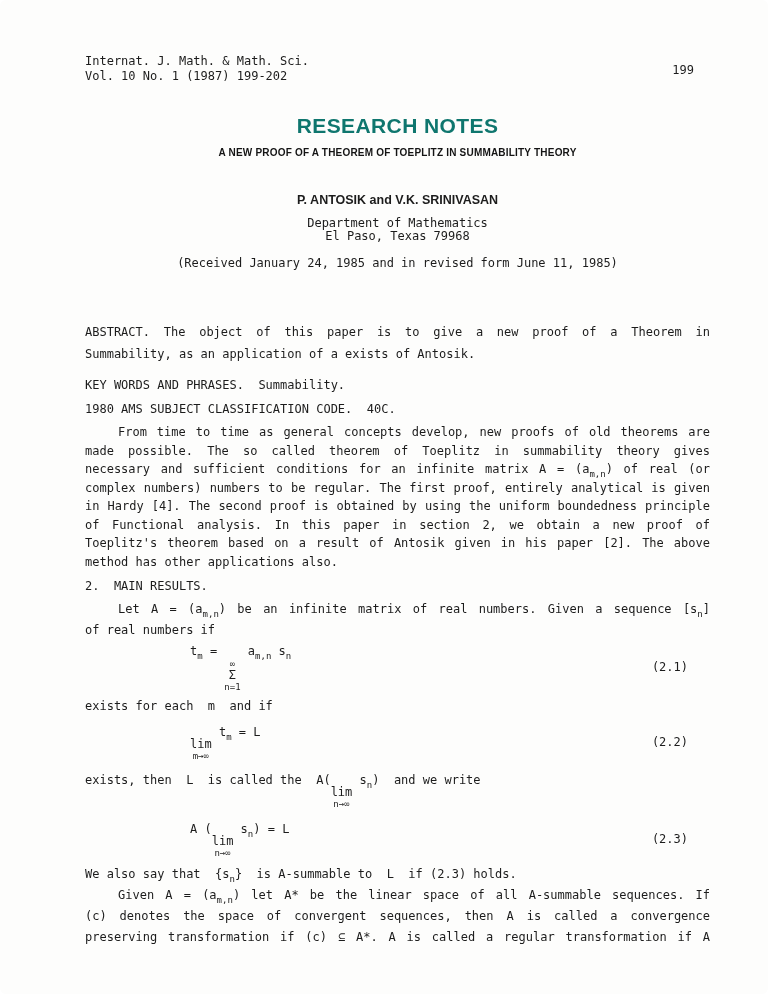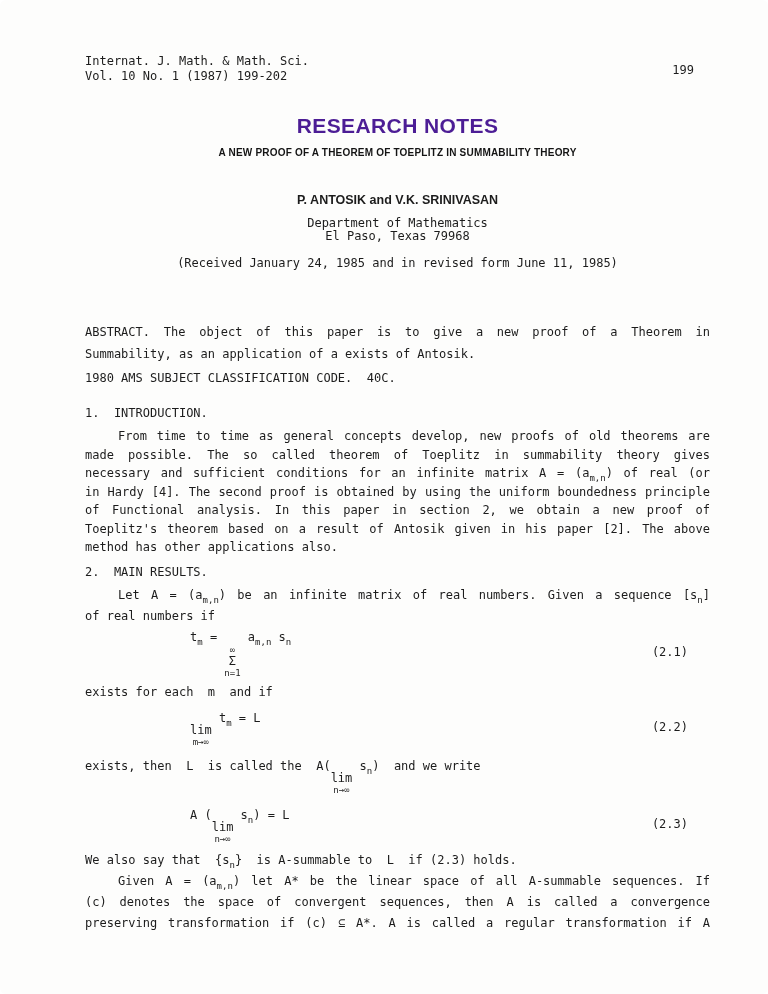--- a/index.html
+++ b/index.html
@@ -17,21 +17,21 @@
     overflow: hidden;
     border-radius: 6px;
   }
   .journal-header { display: flex; justify-content: space-between; align-items: flex-start; }
   .journal-lines div { line-height: 15px; white-space: pre; }
   .pagenum { margin-top: 6px; margin-right: 16px; }
   .paper-title {
     margin: 30px 0 0;
     font-family: "Liberation Sans", "DejaVu Sans", sans-serif;
     font-weight: 700; font-size: 21px; line-height: 24px;
-    letter-spacing: 0.4px; text-align: center; color: #4c1d95;
+    letter-spacing: 0.4px; text-align: center; color: #0f766e;
   }
   .paper-subtitle {
     margin: 7px 0 0;
     font-family: "Liberation Sans", "DejaVu Sans", sans-serif;
     font-weight: 700; font-size: 10px; line-height: 15px;
     letter-spacing: 0.2px; text-align: center; color: #141414;
   }
   .authors-line {
     margin-top: 33px;
     font-family: "Liberation Sans", "DejaVu Sans", sans-serif;
@@ -95,26 +95,27 @@
     <div data-name="affiliation-city">El Paso, Texas 79968</div>
   </div>
 
   <div class="received-line" data-name="received-line">(Received January 24, 1985 and in revised form June 11, 1985)</div>
 
   <div data-name="body-blocks">
       <div data-name="abstract-paragraph" class="para">
         <div class="jline" data-name="paragraph-line">ABSTRACT.  The object of this paper is to give a new proof of a Theorem in</div>
         <div class="pline" data-name="paragraph-line">Summability, as an application of a exists of Antosik.</div>
       </div>
+      <div data-name="keywords-line" class="pline">KEY WORDS AND PHRASES.  Summability.</div>
       <div data-name="classification-line" class="pline">1980 AMS SUBJECT CLASSIFICATION CODE.  40C.</div>
-      <div data-name="section-1-heading" class="sec-heading pline">1.  INTRODUCTION.</div>
       <div data-name="intro-paragraph" class="para">
         <div class="jline ind" data-name="paragraph-line">From time to time as general concepts develop, new proofs of old theorems are</div>
         <div class="jline" data-name="paragraph-line">made possible.  The so called theorem of Toeplitz in summability theory gives</div>
         <div class="jline" data-name="paragraph-line">necessary and sufficient conditions for an infinite matrix  A = (a<sub>m,n</sub>)  of real (or</div>
+        <div class="jline" data-name="paragraph-line">complex numbers) numbers to be regular.  The first proof, entirely analytical is given</div>
         <div class="jline" data-name="paragraph-line">in Hardy [4].  The second proof is obtained by using the uniform boundedness principle</div>
         <div class="jline" data-name="paragraph-line">of Functional analysis.  In this paper in section 2, we obtain a new proof of</div>
         <div class="jline" data-name="paragraph-line">Toeplitz's theorem based on a result of Antosik given in his paper [2].  The above</div>
         <div class="pline" data-name="paragraph-line">method has other applications also.</div>
       </div>
       <div data-name="section-2-heading" class="sec-heading pline">2.  MAIN RESULTS.</div>
       <div data-name="main-results-paragraph" class="para">
         <div class="jline ind" data-name="paragraph-line">Let  A = (a<sub>m,n</sub>)  be an  infinite matrix of real numbers.  Given a sequence  [s<sub>n</sub>]</div>
         <div class="pline" data-name="paragraph-line">of real numbers if</div>
       </div>

